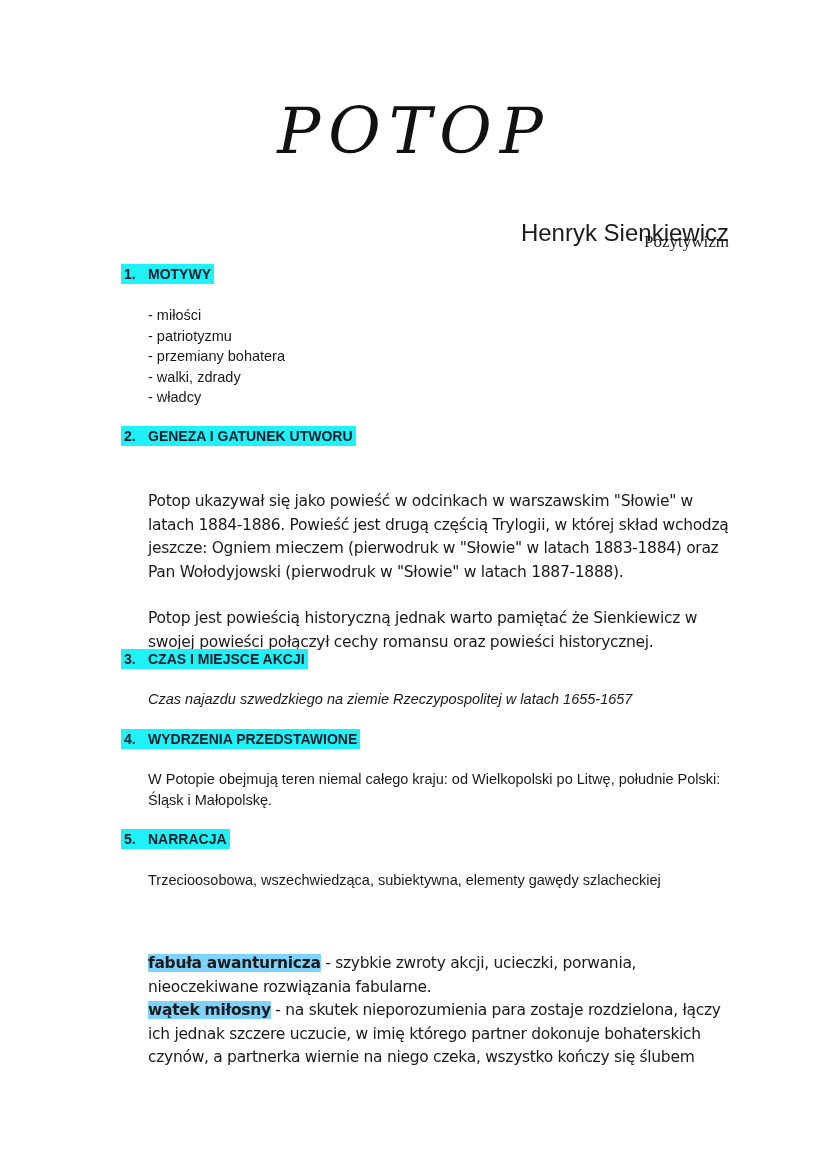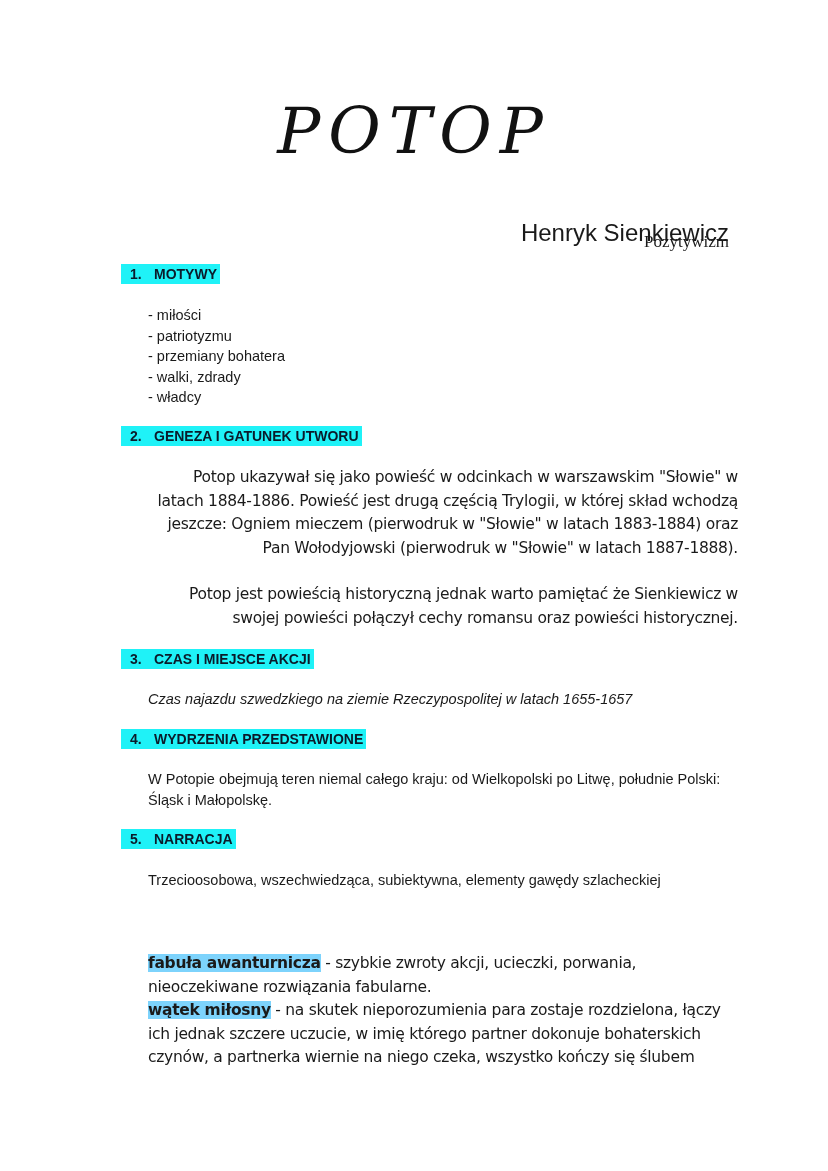--- a/index.html
+++ b/index.html
@@ -50,21 +50,21 @@
       color: #1a1a1a;
     }
     .heading {
       position: absolute;
       left: 121px;
       font-family: "Liberation Sans", sans-serif;
       font-weight: bold;
       font-size: 14px;
       line-height: 20px;
       background: #1ff2f7;
-      padding: 0 3px 0 9px;
+      padding: 0 3px 0 3px;
       color: #0b1b2a;
       white-space: nowrap;
     }
     .heading .num {
       display: inline-block;
       width: 24px;
     }
     .sans-small {
       font-family: "Liberation Sans", sans-serif;
       font-size: 14.5px;
@@ -111,21 +111,21 @@
       <li>- patriotyzmu</li>
       <li>- przemiany bohatera</li>
       <li>- walki, zdrady</li>
       <li>- władcy</li>
     </ul>
   </div>
 
   <div class="heading" style="top:426px;">
     <span class="num">2.</span><span>GENEZA I GATUNEK UTWORU</span>
   </div>
-  <div class="block sans-big" style="top:466px;text-align:right;">
+  <div class="block sans-big" style="top:490px;">
     <p>Potop ukazywał się jako powieść w odcinkach w warszawskim "Słowie" w latach 1884-1886. Powieść jest drugą częścią Trylogii, w której skład wchodzą jeszcze: Ogniem mieczem (pierwodruk w "Słowie" w latach 1883-1884) oraz Pan Wołodyjowski (pierwodruk w "Słowie" w latach 1887-1888).</p>
     <p style="margin-top:23px;">Potop jest powieścią historyczną jednak warto pamiętać że Sienkiewicz w swojej powieści połączył cechy romansu oraz powieści historycznej.</p>
   </div>
 
   <div class="heading" style="top:649px;">
     <span class="num">3.</span><span>CZAS I MIEJSCE AKCJI</span>
   </div>
   <div class="block sans-small" style="top:689px;font-style:italic;">
     <p>Czas najazdu szwedzkiego na ziemie Rzeczypospolitej w latach 1655-1657</p>
   </div>

